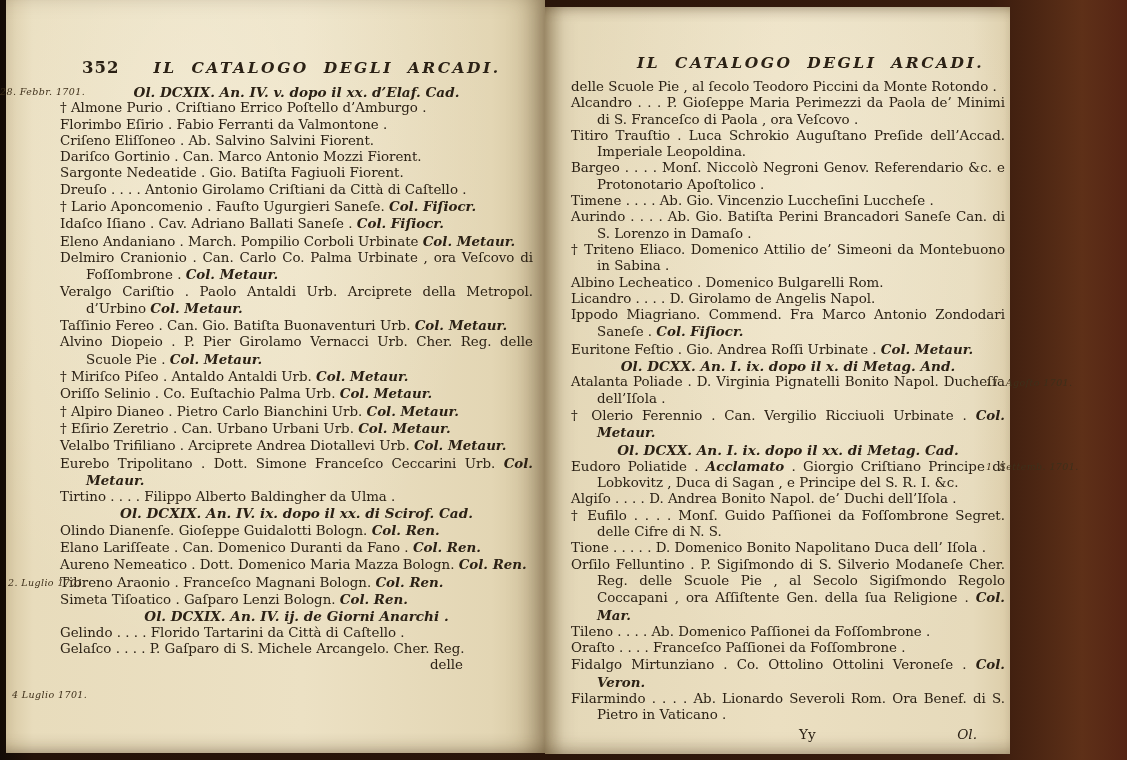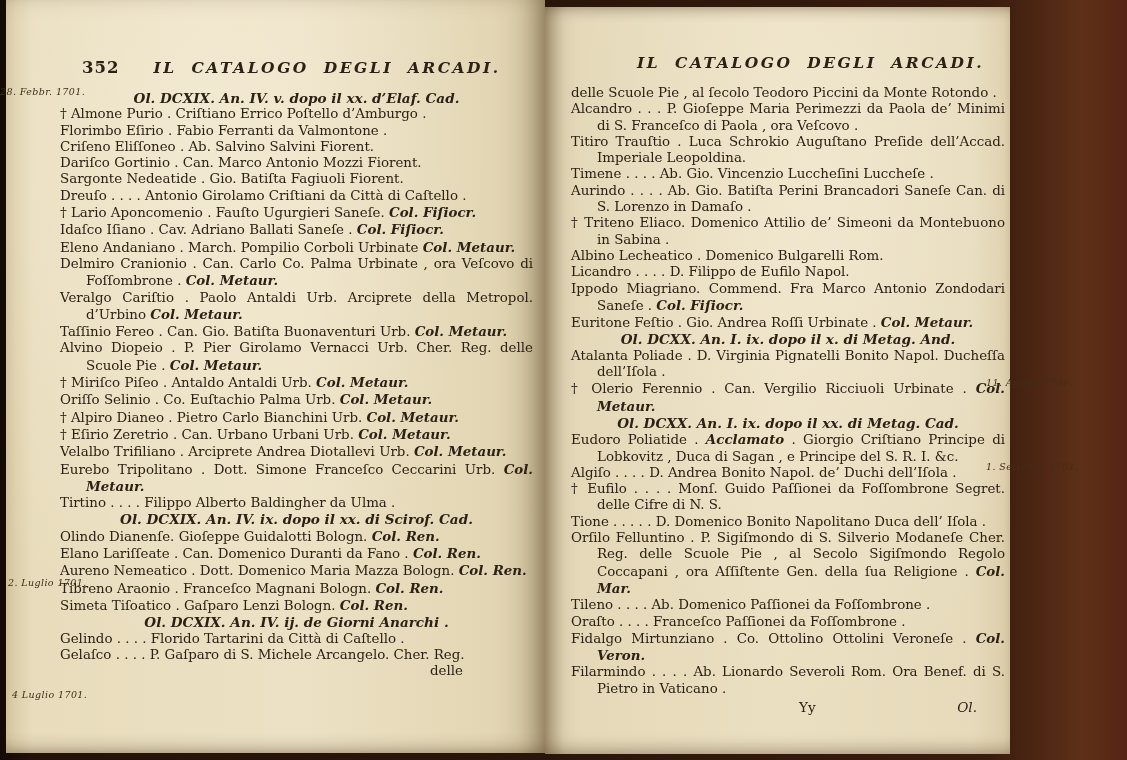--- a/index.html
+++ b/index.html
@@ -33,21 +33,21 @@
       repeating-linear-gradient(90deg,#d7c69e 0px,#c8b58b 2px,#dccb a 3px,#d2c096 5px),
       #d2c196;
     border-radius:0 30px 34px 0;
   }
   .text-col{position:relative;}
   .page-left .text-col{padding:58px 12px 0 54px;}
   .page-right .text-col{padding:46px 5px 0 26px;}
   .page-header{
     display:flex;align-items:baseline;
     font-size:15.5px;line-height:20px;
-    margin:0 0 12px 0;
+    margin:0 0 6px 0;
   }
   .page-title{
     font-style:italic;font-weight:600;
     letter-spacing:2.5px;word-spacing:7px;
     white-space:nowrap;
   }
   .page-number{font-size:16.5px;font-weight:600;letter-spacing:1px;}
   .page-left .page-number{margin-left:22px;margin-right:34px;}
   .page-right .page-title{margin-left:66px;}
   .entries p{margin:0;}
@@ -131,25 +131,26 @@
   <div class="page page-right">
     <div class="text-col">
       <div class="page-header">
         <span class="page-title">IL CATALOGO DEGLI ARCADI.</span>
 
       </div>
       <div class="entries">
           <p class="continuation"><span>delle Scuole Pie , al ſecolo Teodoro Piccini da Monte Rotondo .</span></p>
           <p class="entry"><span>Alcandro . . . P. Gioſeppe Maria Perimezzi da Paola de’ Minimi di S. Franceſco di Paola , ora Veſcovo .</span></p>
           <p class="entry"><span>Titiro Trauſtio . Luca Schrokio Auguſtano Preſide dell’Accad. Imperiale Leopoldina.</span></p>
+          <p class="entry"><span>Bargeo . . . . Monſ. Niccolò Negroni Genov. Referendario &amp;c. e Protonotario Apoſtolico .</span></p>
           <p class="entry"><span>Timene . . . . Ab. Gio. Vincenzio Luccheſini Luccheſe .</span></p>
           <p class="entry"><span>Aurindo . . . . Ab. Gio. Batiſta Perini Brancadori Saneſe Can. di S. Lorenzo in Damaſo .</span></p>
           <p class="entry"><span>† Triteno Eliaco. Domenico Attilio de’ Simeoni da Montebuono in Sabina .</span></p>
           <p class="entry"><span>Albino Lecheatico . Domenico Bulgarelli Rom.</span></p>
-          <p class="entry"><span>Licandro . . . . D. Filippo de Eufilo Napol.</span></p>
+          <p class="entry"><span>Licandro . . . . D. Girolamo de Angelis Napol.</span></p>
           <p class="entry"><span>Ippodo Miagriano. Commend. Fra Marco Antonio Zondodari Saneſe . </span><span class="it">Col. Fiſiocr.</span></p>
           <p class="entry"><span>Euritone Feſtio . Gio. Andrea Roſſi Urbinate . </span><span class="it">Col. Metaur.</span></p>
           <p class="heading"><span class="it">Ol. DCXX. An. I. ix. dopo il x. di Metag. And.</span></p>
           <p class="entry"><span>Atalanta Poliade . D. Virginia Pignatelli Bonito Napol. Ducheſſa dell’Iſola .</span></p>
           <p class="entry"><span>† Olerio Ferennio . Can. Vergilio Ricciuoli Urbinate . </span><span class="it">Col. Metaur.</span></p>
           <p class="heading"><span class="it">Ol. DCXX. An. I. ix. dopo il xx. di Metag. Cad.</span></p>
           <p class="entry"><span>Eudoro Poliatide . </span><span class="it">Acclamato</span><span> . Giorgio Criſtiano Principe di Lobkovitz , Duca di Sagan , e Principe del S. R. I. &amp;c.</span></p>
           <p class="entry"><span>Algiſo . . . . D. Andrea Bonito Napol. de’ Duchi dell’Iſola .</span></p>
           <p class="entry"><span>† Eufilo . . . . Monſ. Guido Paſſionei da Foſſombrone Segret. delle Cifre di N. S.</span></p>
           <p class="entry"><span>Tione . . . . . D. Domenico Bonito Napolitano Duca dell’ Iſola .</span></p>

